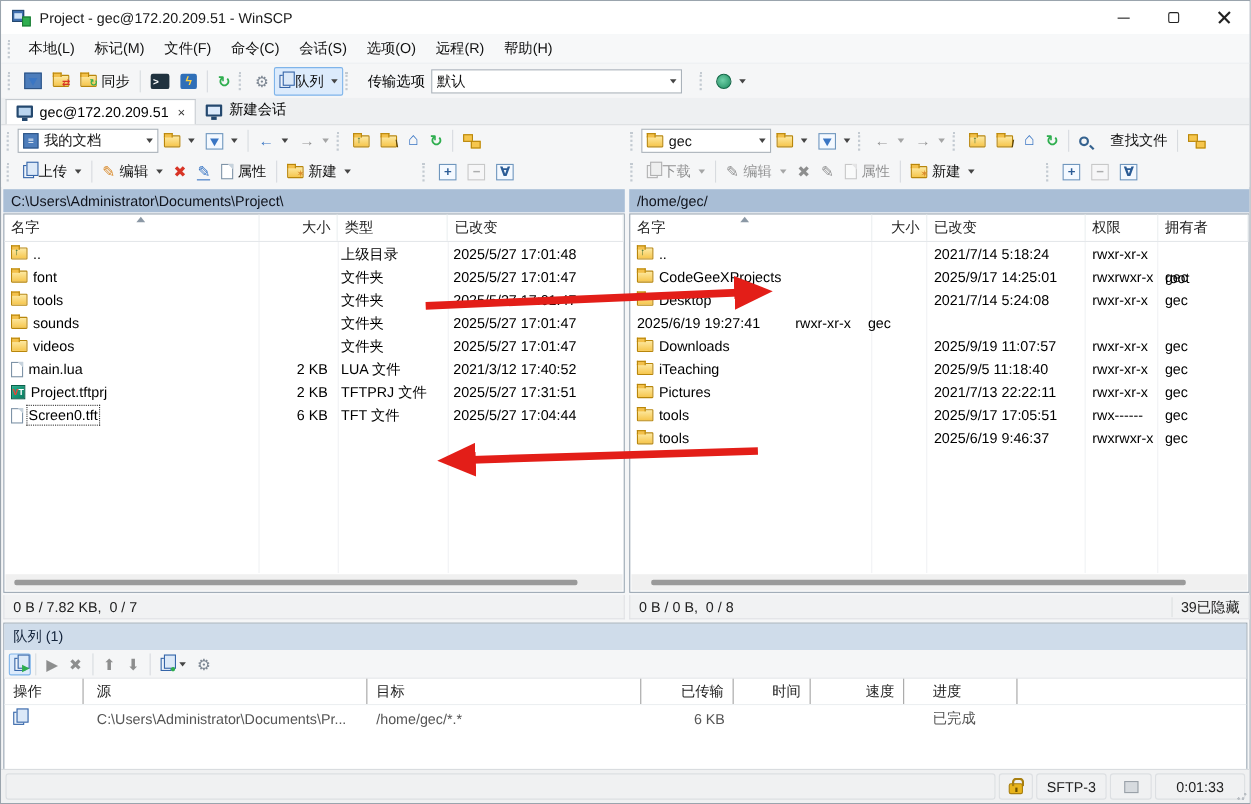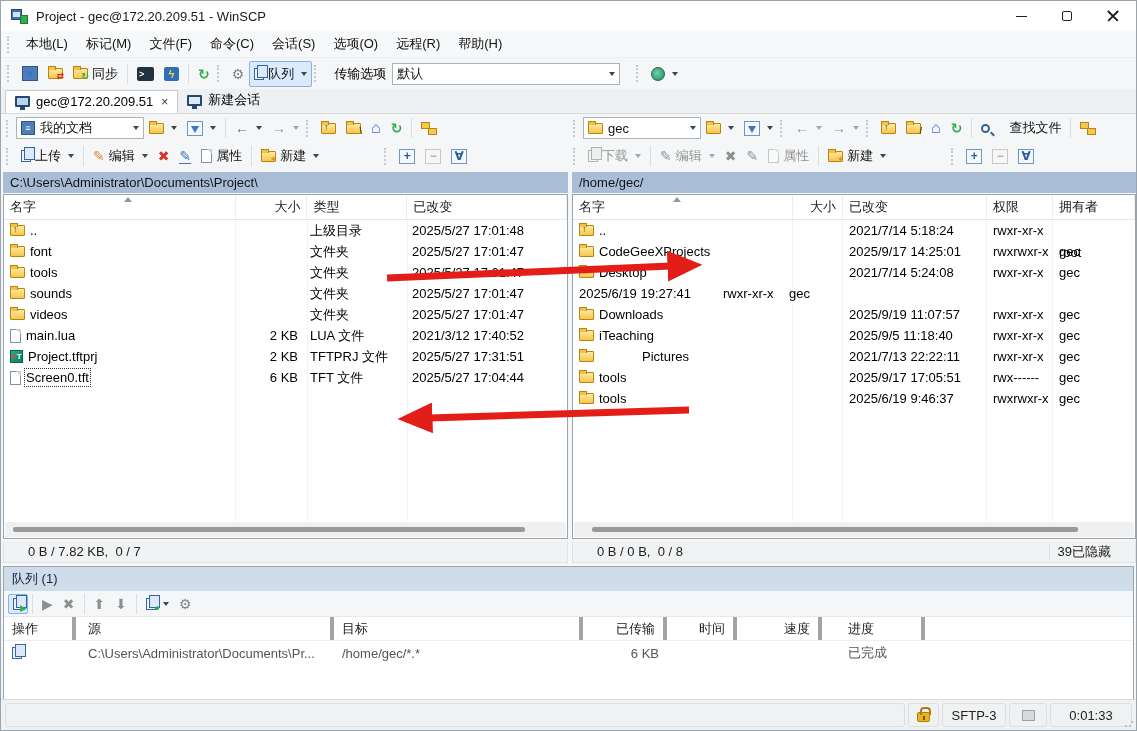--- a/index.html
+++ b/index.html
@@ -82,30 +82,30 @@
   .sort-caret { width:0; height:0; border-left:4px solid transparent; border-right:4px solid transparent; border-bottom:5px solid #8b98a5; position:absolute; top:2px; }
   .rows { position:relative; }
   .frow { height:21px; display:flex; align-items:center; font-size:13px; color:#000; }
   .fcell { display:flex; align-items:center; padding:0 6px; height:21px; overflow:hidden; white-space:nowrap; }
   .fcell.r { justify-content:flex-end; }
   .fcell .nm { margin-left:5px; }
   .focusbox { outline:1px dotted #333; outline-offset:1px; }
   .gridline { position:absolute; top:25px; bottom:17px; width:1px; background:#f0f2f4; }
   .hscroll { position:absolute; left:1px; right:1px; bottom:1px; height:15px; background:#f0f0f0; }
   .hthumb { position:absolute; top:5px; height:5px; background:#9a9a9a; border-radius:2px; }
-  .pstatus { height:22px; background:#f1f2f3; border:1px solid #e0e2e5; border-top:none; font-size:13px; color:#222; display:flex; align-items:center; padding:0 24px; margin-top:2px; white-space:pre; }
+  .pstatus { height:22px; background:#f1f2f3; border:1px solid #e0e2e5; border-top:none; font-size:13px; color:#222; display:flex; align-items:center; padding:0 8px; margin-top:2px; white-space:pre; }
   .pstatus .hidden-count { margin-left:auto; border-left:1px solid #dcdfe2; padding-left:8px; }
 
   
   .queuebox { margin:3px 2px 0 2px; border:1px solid #98a5b1; background:#fff; height:135px; position:relative; }
   .qtitle { height:24px; background:#cfdcEA; background:#cfdcea; display:flex; align-items:center; padding-left:8px; font-size:13px; color:#13233a; }
   .qtools { height:26px; background:#f5f6f7; display:flex; align-items:center; padding-left:4px; border-bottom:1px solid #e6e9ec; }
   .qhead { height:24px; display:flex; font-size:13px; color:#222; border-bottom:1px solid #eceff1; }
   .qrow { height:24px; display:flex; font-size:13px; color:#333; }
-  .qc { display:flex; align-items:center; padding:0 8px; border-right:4px solid #a3a3a3; overflow:hidden; white-space:nowrap; }
+  .qc { display:flex; align-items:center; padding:0 8px; border-right:1px solid #a3a3a3; overflow:hidden; white-space:nowrap; }
   .qr { justify-content:flex-end; }
 
   
   .statusbar { position:absolute; left:0; right:0; bottom:0; height:31px; background:#f0f1f2; border-top:1px solid #d9dcdf; display:flex; align-items:center; padding:3px 4px; gap:3px; font-size:13px; color:#222; }
   .seg { height:24px; border:1px solid #dcdfe2; border-radius:3px; display:flex; align-items:center; justify-content:center; padding:0 8px; background:#f0f1f2; }
   .seg.main { flex:1; }
   .lock { position:relative; width:13px; height:10px; background:#e8b41c; border:1px solid #a87f10; border-radius:2px; margin-top:4px; }
   .lock::before { content:""; position:absolute; left:2px; top:-6px; width:7px; height:6px; border:2px solid #a87f10; border-bottom:none; border-radius:4px 4px 0 0; }
   .lock::after { content:""; position:absolute; left:5px; top:3px; width:2px; height:4px; background:#6e5200; }
   .srv { width:13px; height:11px; border:1.5px solid #9aa1a8; background:#d7dbdf; position:relative; }
@@ -598,21 +598,21 @@
           <div class="frow">
             <div class="fcell" style="width:270px;">
                 <span class="cfold"></span>
                 <span class="nm">iTeaching</span>
               </div>
             <div class="fcell" style="width:144px;">2025/9/5 11:18:40</div>
             <div class="fcell" style="width:66px;">rwxr-xr-x</div>
             <div class="fcell" style="width:82px;">gec</div>
           </div>
           <div class="frow">
-            <div class="fcell" style="width:270px;gap:43px;">
+            <div class="fcell" style="width:270px;">
                 <span class="cfold"></span>
                 <span class="nm">Pictures</span>
               </div>
             <div class="fcell" style="width:144px;">2021/7/13 22:22:11</div>
             <div class="fcell" style="width:66px;">rwxr-xr-x</div>
             <div class="fcell" style="width:82px;">gec</div>
           </div>
           <div class="frow">
             <div class="fcell" style="width:270px;">
                 <span class="cfold"></span>

